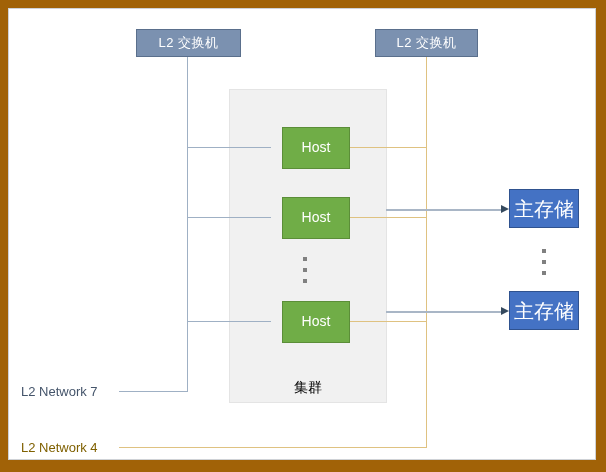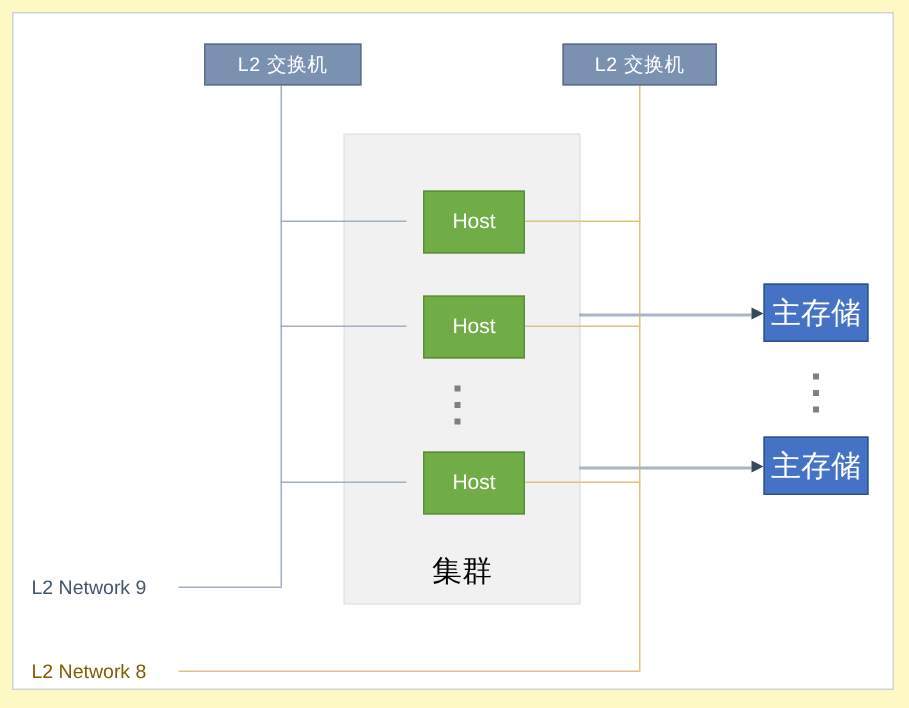--- a/index.html
+++ b/index.html
@@ -7,21 +7,21 @@
     padding: 0;
     background: #c9cbd1;
   }
   body {
     font-family: "Liberation Sans", sans-serif;
   }
   #canvas {
     position: relative;
     width: 606px;
     height: 472px;
-    background: #fef9c3;
+    background: #a16207;
     overflow: hidden;
   }
   .paper {
     position: absolute;
     left: 8px;
     top: 8px;
     width: 588px;
     height: 452px;
     background: #ffffff;
     border: 1px solid #cfd2d6;
@@ -60,23 +60,24 @@
     position: absolute;
     box-sizing: border-box;
     background: #f1f1f1;
     border: 1px solid #e4e4e4;
     z-index: 1;
   }
   .cluster-label {
     position: absolute;
     z-index: 3;
     color: #000000;
-    font-size: 20px;
+    font-size: 14px;
     text-align: center;
     width: 160px;
+    margin-top: 12px;
   }
   
   .line {
     position: absolute;
     z-index: 2;
   }
   .line-blue-h {
     height: 0;
     border-top: 1.5px solid #9fb0c4;
   }
@@ -179,17 +180,17 @@
 
     <div class="node storage-node" style="left:500px; top:180px; width:70px; height:39px;">主存储</div>
     <div class="node storage-node" style="left:500px; top:282px; width:70px; height:39px;">主存储</div>
 
     <div class="dots" style="left:533px; top:240px; width:4px; height:26px;">
       <span></span>
         <span></span>
         <span></span>
     </div>
 
-    <div class="net-label net-label-1" style="left:12px; top:375px;">L2 Network 9</div>
-    <div class="net-label net-label-2" style="left:12px; top:431px;">L2 Network 8</div>
+    <div class="net-label net-label-1" style="left:12px; top:375px;">L2 Network 7</div>
+    <div class="net-label net-label-2" style="left:12px; top:431px;">L2 Network 4</div>
 
   </div>
 </div>
 
 </body></html>

